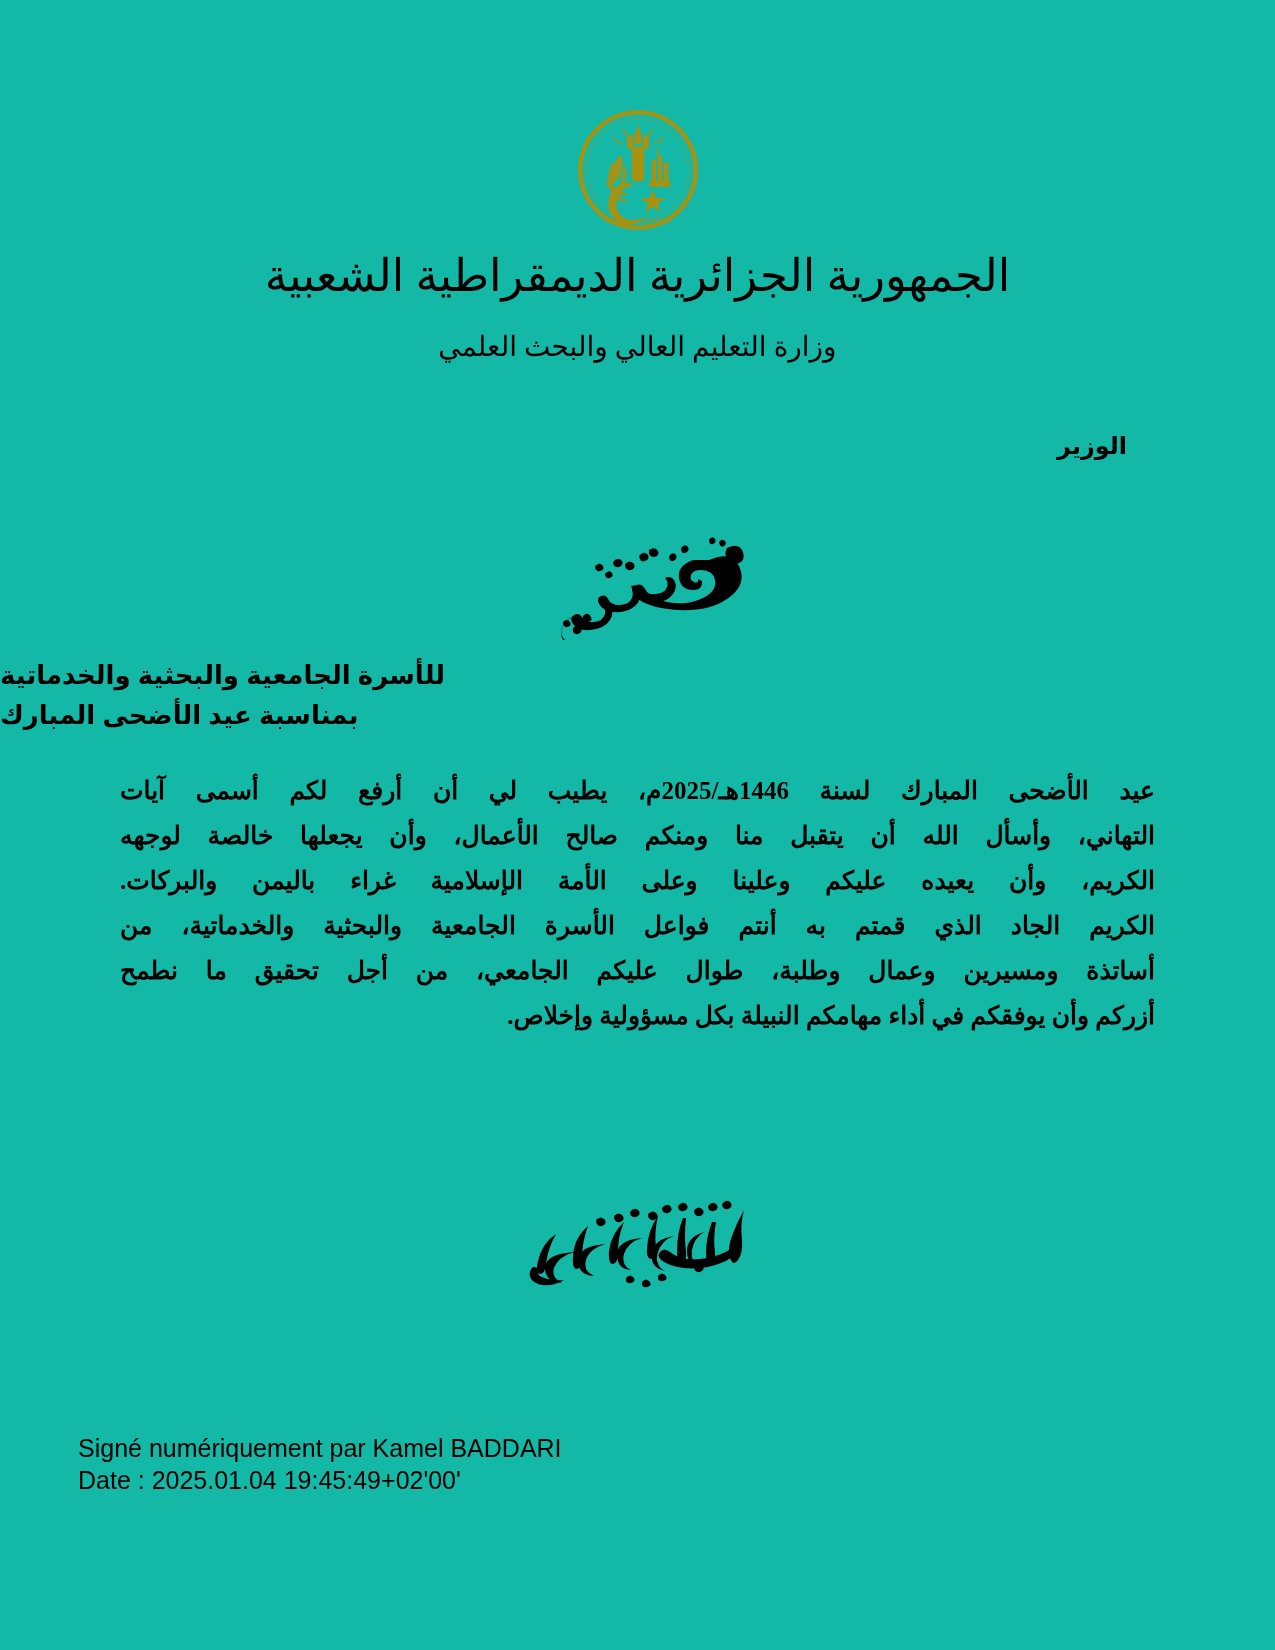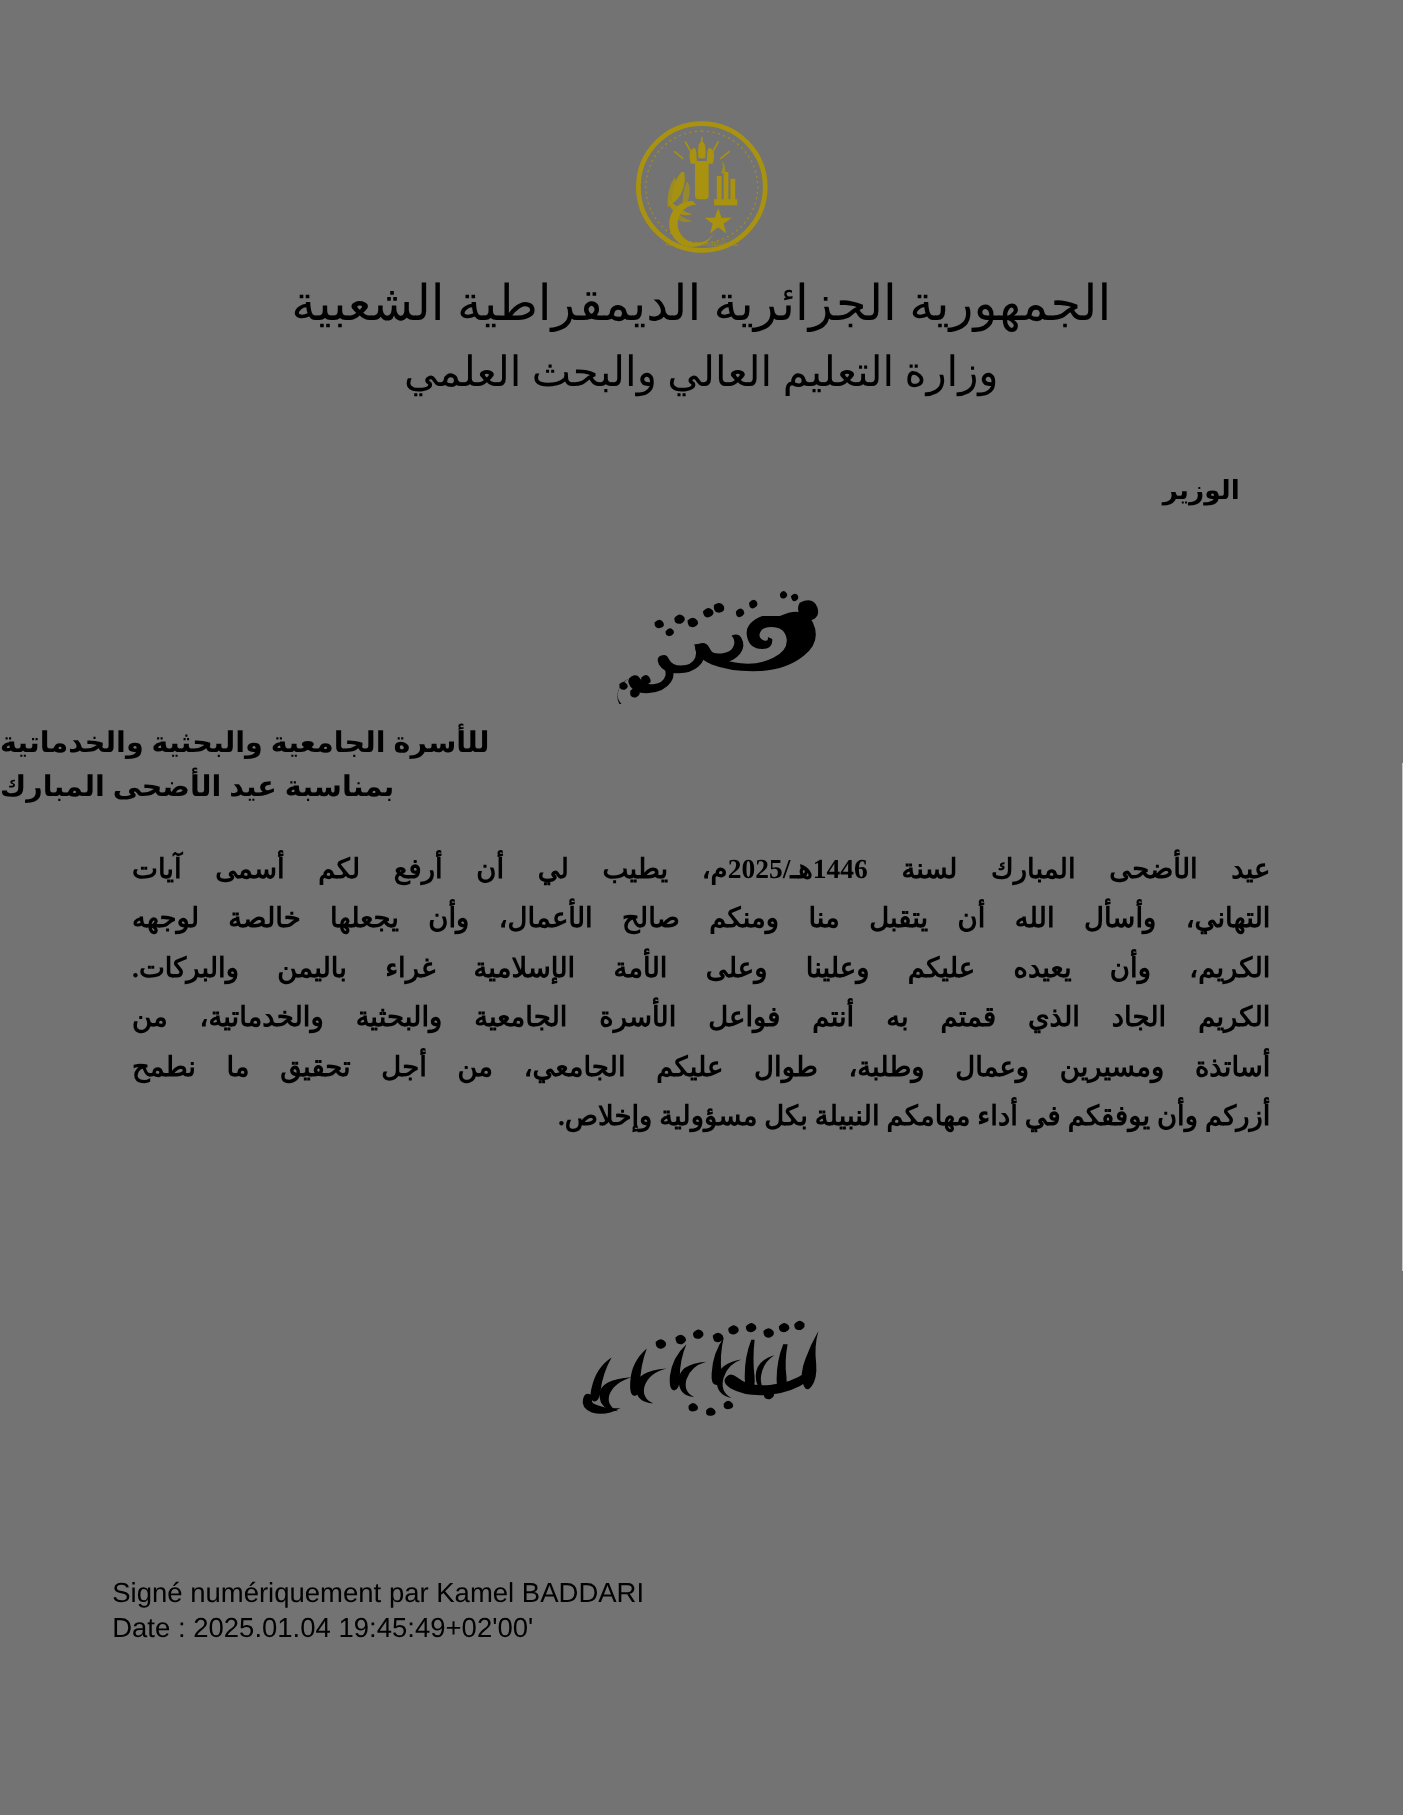--- a/index.html
+++ b/index.html
@@ -9,21 +9,21 @@
   }
   body {
     font-family: "Liberation Serif", "DejaVu Serif", serif;
     color: #000000;
   }
   .page {
     position: relative;
     width: 1275px;
     height: 1650px;
     margin: 0 auto;
-    background: #737373;
+    background: #14b8a6;
     overflow: hidden;
   }
 
   
   .emblem-wrap {
     position: absolute;
     top: 108px;
     left: 0;
     width: 100%;
     display: flex;
@@ -45,24 +45,24 @@
     direction: rtl;
   }
   .header .republic {
     font-size: 45px;
     line-height: 1.35;
     letter-spacing: 0.5px;
     font-weight: 400;
     white-space: nowrap;
   }
   .header .ministry {
-    font-size: 38px;
+    font-size: 28px;
     line-height: 1.45;
     font-weight: 400;
-    margin-top: 5px;
+    margin-top: 20px;
     white-space: nowrap;
   }
 
   
   .minister {
     position: absolute;
     top: 432px;
     right: 148px;
     direction: rtl;
     font-family: "Liberation Sans", "DejaVu Sans", sans-serif;
@@ -128,21 +128,20 @@
   .signature {
     position: absolute;
     left: 78px;
     top: 1432px;
     direction: ltr;
     text-align: left;
     font-family: "Liberation Sans", "DejaVu Sans", sans-serif;
     font-size: 25px;
     line-height: 1.28;
     color: #000;
-    margin-left: 24px;
   }
 </style>
 </head>
 <body>
 
 <div class="page">
 
   <div class="emblem-wrap">
     <svg class="emblem" viewBox="0 0 200 200">
       <g fill="none" stroke="#a8920f" stroke-width="7">

